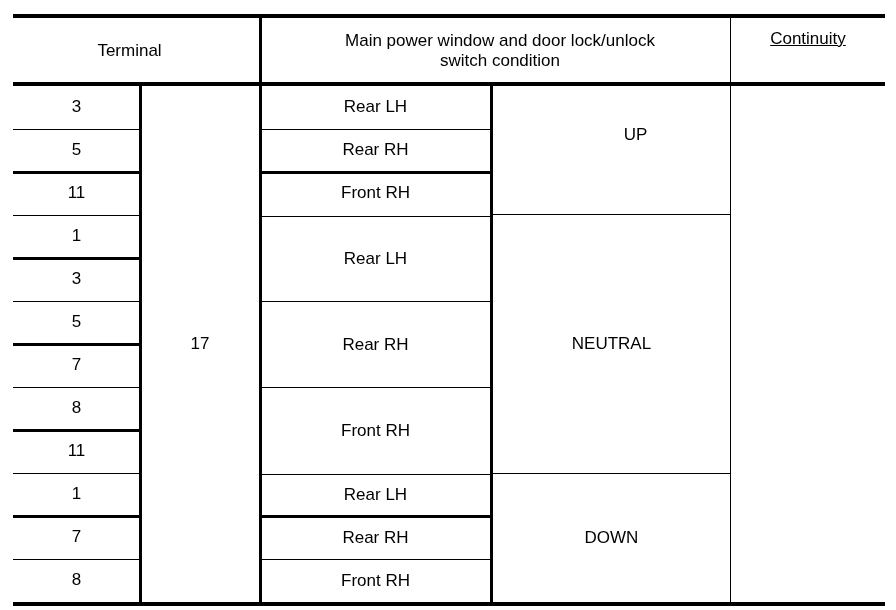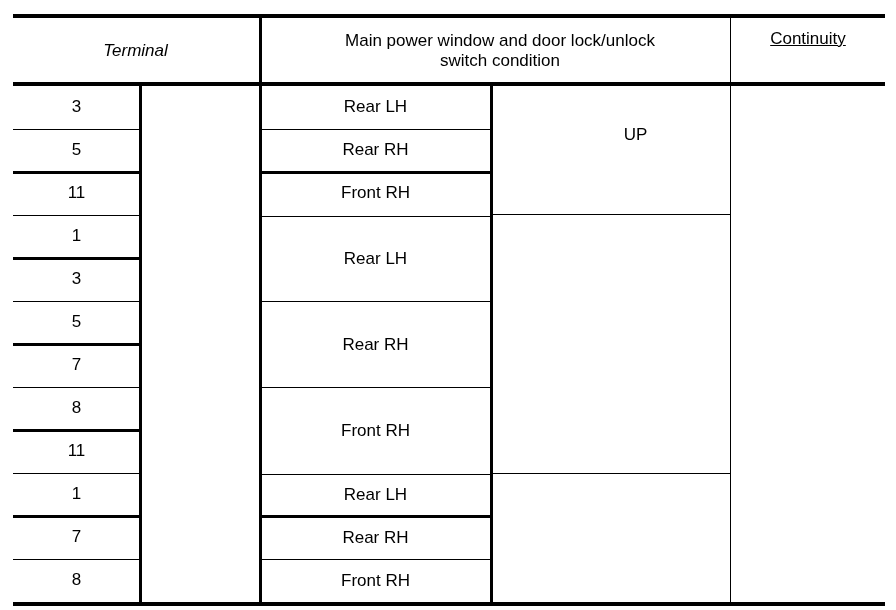--- a/index.html
+++ b/index.html
@@ -57,54 +57,57 @@
   }
   .rule-v.thick {
     width: 3px;
   }
 </style>
 </head>
 <body>
 
 <div id="table-root">
 
-  <div class="cell hdr" style="left:12px; top:18px; width:247px; height:66px;font-style:italic;">Terminal</div>
+  <div class="cell hdr" style="left:6px; top:18px; width:247px; height:66px;">Terminal</div>
 
   <div class="cell hdr" style="left:266px; top:18px; width:468px; height:66px;">Main power window and door lock/unlock
 switch condition</div>
 
   <div class="cell hdr" style="left:731px; top:6px; width:154px; height:66px;text-decoration:underline;">Continuity</div>
 
   <div class="cell" style="left:13px; top:86px;  width:127px; height:43px;">3</div>
   <div class="cell" style="left:13px; top:129px; width:127px; height:43px;">5</div>
   <div class="cell" style="left:13px; top:172px; width:127px; height:43px;">11</div>
   <div class="cell" style="left:13px; top:215px; width:127px; height:43px;">1</div>
   <div class="cell" style="left:13px; top:258px; width:127px; height:43px;">3</div>
   <div class="cell" style="left:13px; top:301px; width:127px; height:43px;">5</div>
   <div class="cell" style="left:13px; top:344px; width:127px; height:43px;">7</div>
   <div class="cell" style="left:13px; top:387px; width:127px; height:43px;">8</div>
   <div class="cell" style="left:13px; top:430px; width:127px; height:43px;">11</div>
   <div class="cell" style="left:13px; top:473px; width:127px; height:43px;">1</div>
   <div class="cell" style="left:13px; top:516px; width:127px; height:43px;">7</div>
   <div class="cell" style="left:13px; top:559px; width:127px; height:43px;">8</div>
 
+  <div class="cell" style="left:140px; top:86px; width:120px; height:516px;">17</div>
 
   <div class="cell" style="left:261px; top:86px;  width:229px; height:43px;">Rear LH</div>
   <div class="cell" style="left:261px; top:129px; width:229px; height:43px;">Rear RH</div>
   <div class="cell" style="left:261px; top:172px; width:229px; height:43px;">Front RH</div>
 
   <div class="cell" style="left:261px; top:216px; width:229px; height:86px;">Rear LH</div>
   <div class="cell" style="left:261px; top:302px; width:229px; height:86px;">Rear RH</div>
   <div class="cell" style="left:261px; top:388px; width:229px; height:86px;">Front RH</div>
 
   <div class="cell" style="left:261px; top:474px; width:229px; height:43px;">Rear LH</div>
   <div class="cell" style="left:261px; top:517px; width:229px; height:43px;">Rear RH</div>
   <div class="cell" style="left:261px; top:560px; width:229px; height:42px;">Front RH</div>
 
   <div class="cell" style="left:493px; top:86px;  width:237px; height:98px;padding-left:48px;">UP</div>
+  <div class="cell" style="left:493px; top:215px; width:237px; height:259px;">NEUTRAL</div>
+  <div class="cell" style="left:493px; top:474px; width:237px; height:128px;">DOWN</div>
 
 
   <div class="rule-h heavy" style="left:13px; top:14px; width:872px;"></div>
 
   <div class="rule-h heavy" style="left:13px; top:82px; width:872px;"></div>
 
   <div class="rule-h" style="left:13px; top:129px; width:127px;"></div>
   <div class="rule-h thick" style="left:13px; top:171px; width:127px;"></div>
   <div class="rule-h" style="left:13px; top:215px; width:127px;"></div>
   <div class="rule-h thick" style="left:13px; top:257px; width:127px;"></div>

